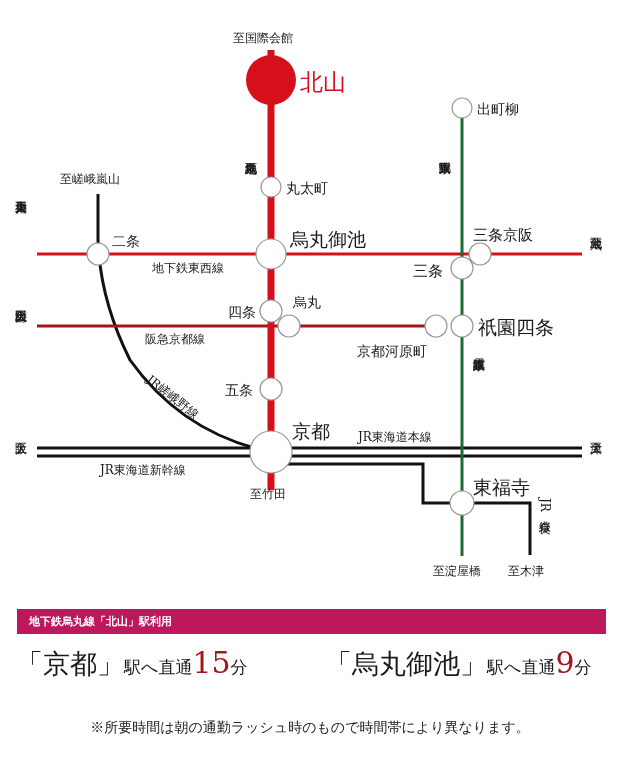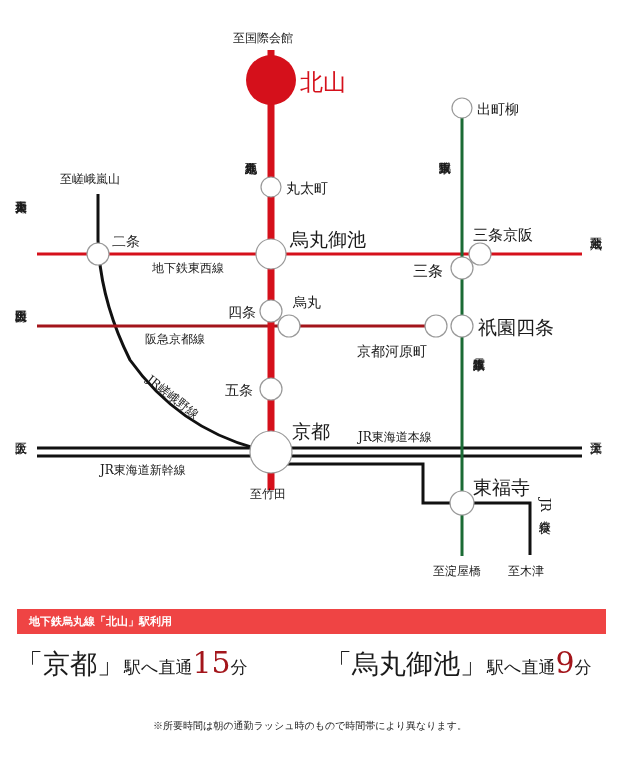--- a/index.html
+++ b/index.html
@@ -1,25 +1,25 @@
 <!DOCTYPE html>
 <html><head>
 <meta charset="utf-8">
 <style>
   html, body { margin:0; padding:0; background:#ffffff; }
   body { width:620px; height:764px; position:relative; overflow:hidden;
          font-family:"DejaVu Serif","Liberation Serif",serif; color:#1a1a1a; }
   #map { position:absolute; left:0; top:0; width:620px; height:600px; }
   .lbl { font-family:"DejaVu Serif","Liberation Serif",serif; fill:#1a1a1a; }
-  .banner { position:absolute; left:17px; top:609px; width:589px; height:25px; background:#ef4444;
+  .banner { position:absolute; left:17px; top:609px; width:589px; height:25px; background:#be185d;
             color:#fff; font-size:11px; font-weight:bold; line-height:25px; padding-left:12px; box-sizing:border-box; }
   .time { position:absolute; top:645px; font-size:17px; white-space:nowrap; }
   .time .big { font-size:27px; }
   .time .num { font-size:30px; color:#a3151b; }
-  .note { position:absolute; left:0; width:620px; top:719px; text-align:center; font-size:10px; color:#222; }
+  .note { position:absolute; left:0; width:620px; top:719px; text-align:center; font-size:14px; color:#222; }
 </style>
 </head>
 <body>
 
 <svg id="map" viewBox="0 0 620 600" xmlns="http://www.w3.org/2000/svg">
 
   <path d="M98,194 L98,240 Q100,300 130,360 Q180,430 262,450" fill="none" stroke="#111" stroke-width="3"></path>
 
   <line x1="37" y1="448" x2="582" y2="448" stroke="#111" stroke-width="3"></line>
   <line x1="37" y1="456" x2="582" y2="456" stroke="#111" stroke-width="3"></line>

